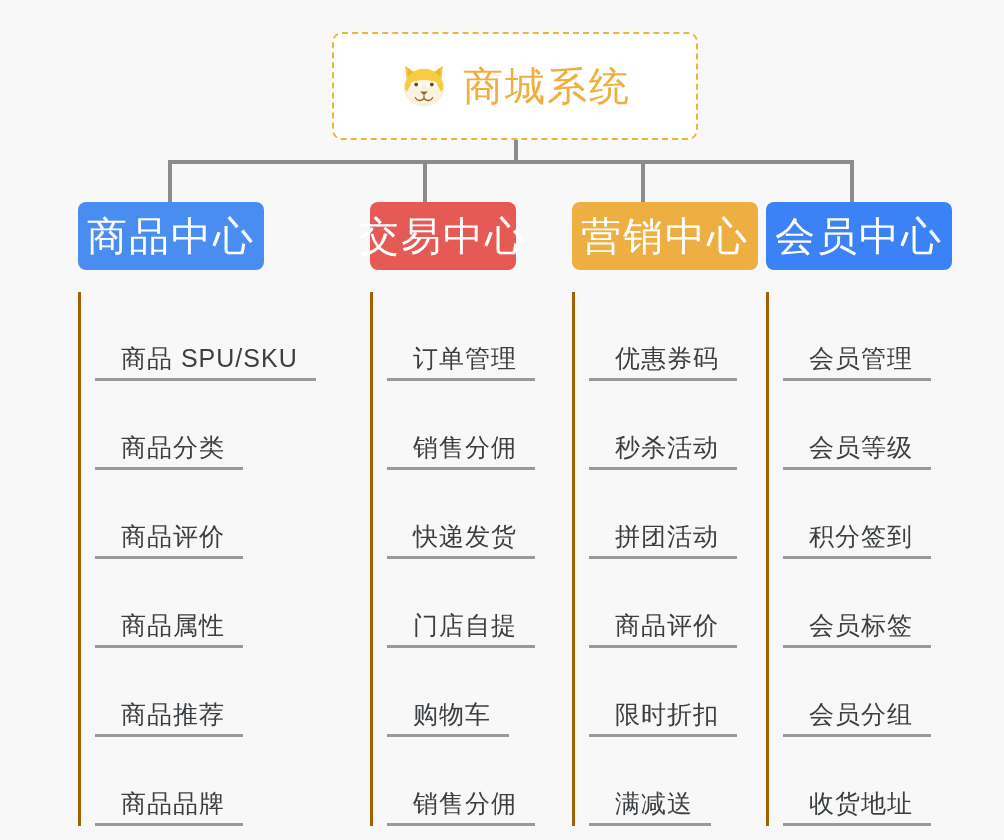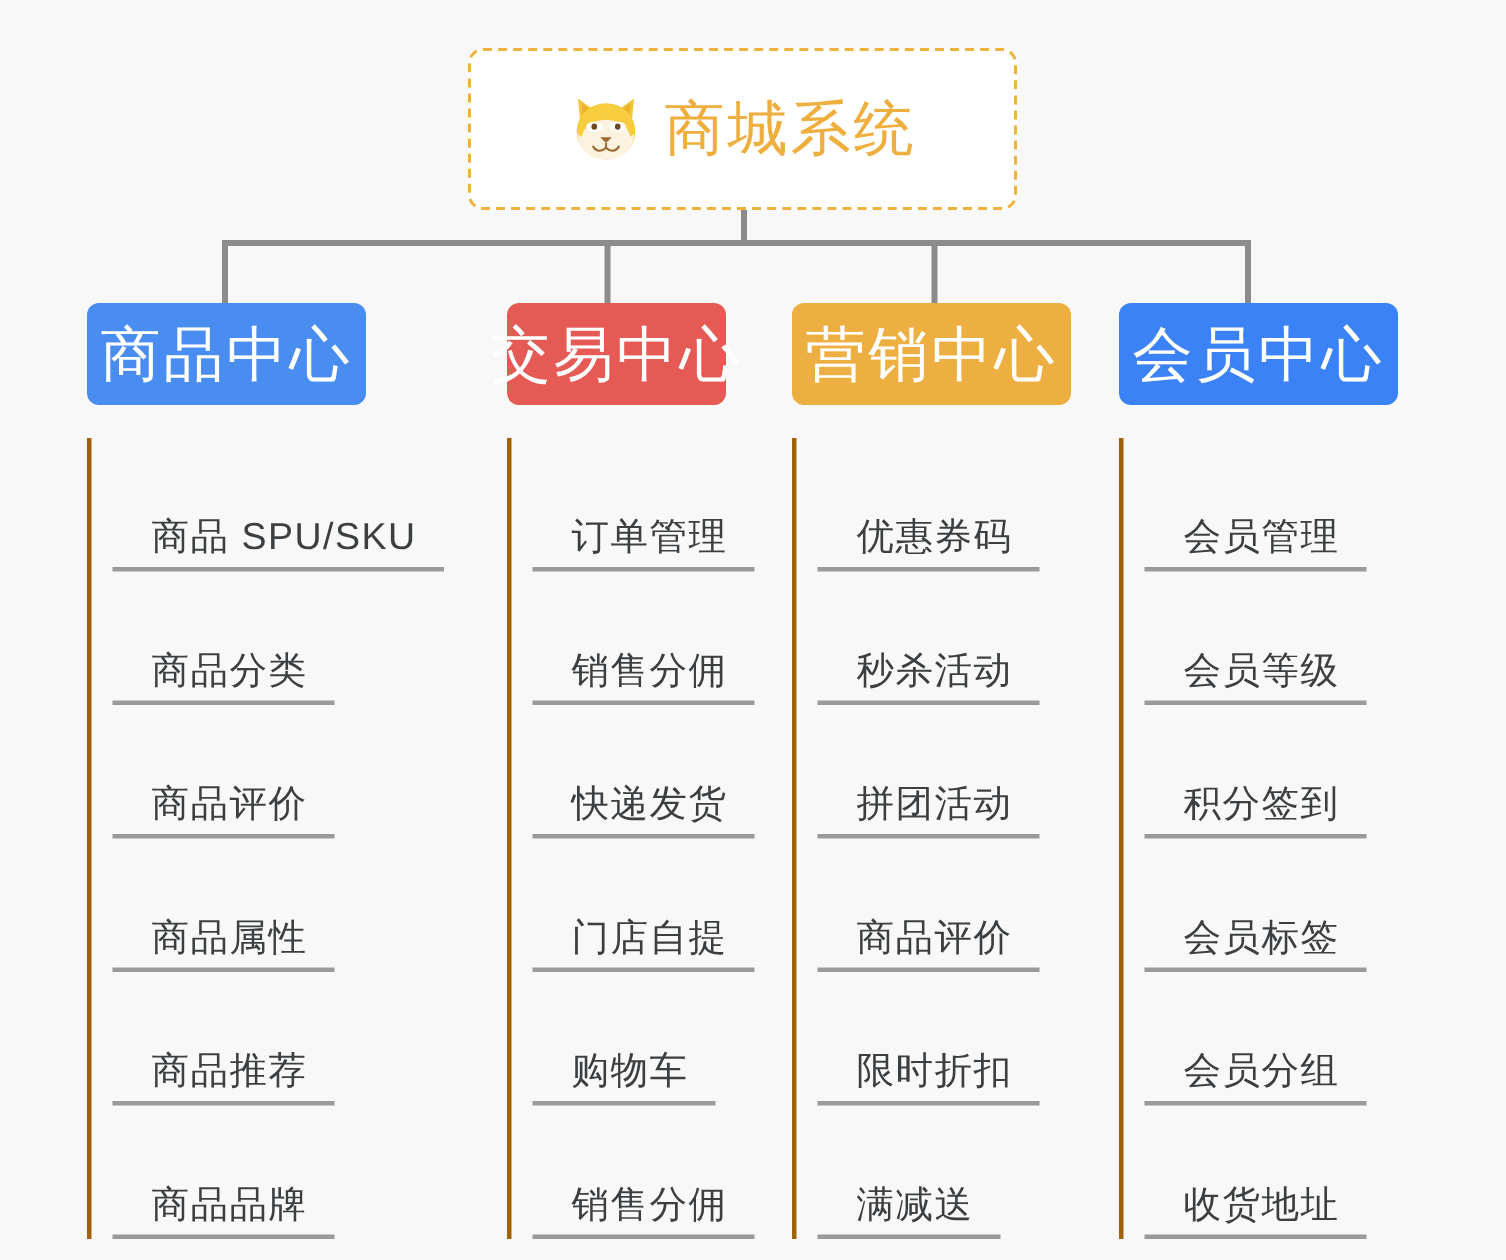--- a/index.html
+++ b/index.html
@@ -6,20 +6,21 @@
   html, body {
     width:1004px; height:840px;
     background:#f8f8f8;
     font-family:"Liberation Sans","DejaVu Sans",sans-serif;
     overflow:hidden;
   }
   #mindmap {
     position:relative;
     width:818px; height:840px;
     background:#f8f8f8;
+    margin-left:20px;
   }
 
   
   .root-node {
     position:absolute;
     left:312px; top:32px;
     width:366px; height:108px;
     background:#ffffff;
     border:2px dashed #efb23c;
     border-radius:10px;
@@ -138,21 +139,21 @@
         </div>
       <div class="leaf-item">
           <span class="leaf-label">商品推荐</span>
         </div>
       <div class="leaf-item">
           <span class="leaf-label">商品品牌</span>
         </div>
     </div>
   </div>
 
-  <div class="branch" style="left:298px; width:186px;padding-left:40px;">
+  <div class="branch" style="left:310px; width:186px;padding-left:40px;">
     <div class="branch-header" style="background: rgb(229, 90, 84);">
       <span>交易中心</span>
     </div>
     <div class="leaf-list">
       <div class="leaf-item">
           <span class="leaf-label">订单管理</span>
         </div>
       <div class="leaf-item">
           <span class="leaf-label">销售分佣</span>
         </div>
@@ -164,21 +165,21 @@
         </div>
       <div class="leaf-item">
           <span class="leaf-label">购物车</span>
         </div>
       <div class="leaf-item">
           <span class="leaf-label">销售分佣</span>
         </div>
     </div>
   </div>
 
-  <div class="branch" style="left:528px; width:186px;">
+  <div class="branch" style="left:552px; width:186px;">
     <div class="branch-header" style="background: rgb(238, 175, 66);">
       <span>营销中心</span>
     </div>
     <div class="leaf-list">
       <div class="leaf-item">
           <span class="leaf-label">优惠券码</span>
         </div>
       <div class="leaf-item">
           <span class="leaf-label">秒杀活动</span>
         </div>

